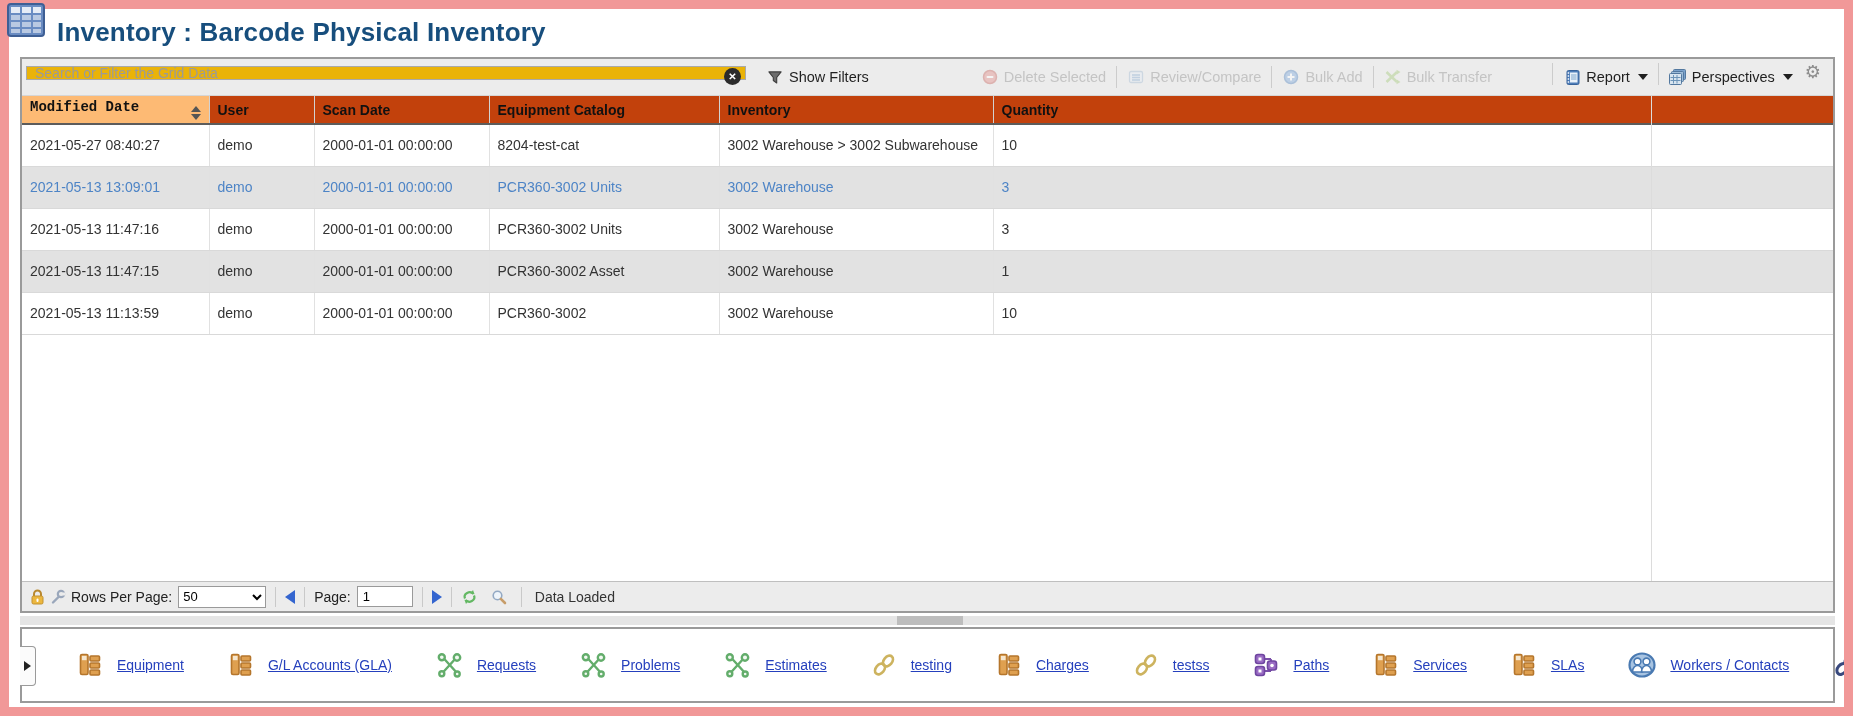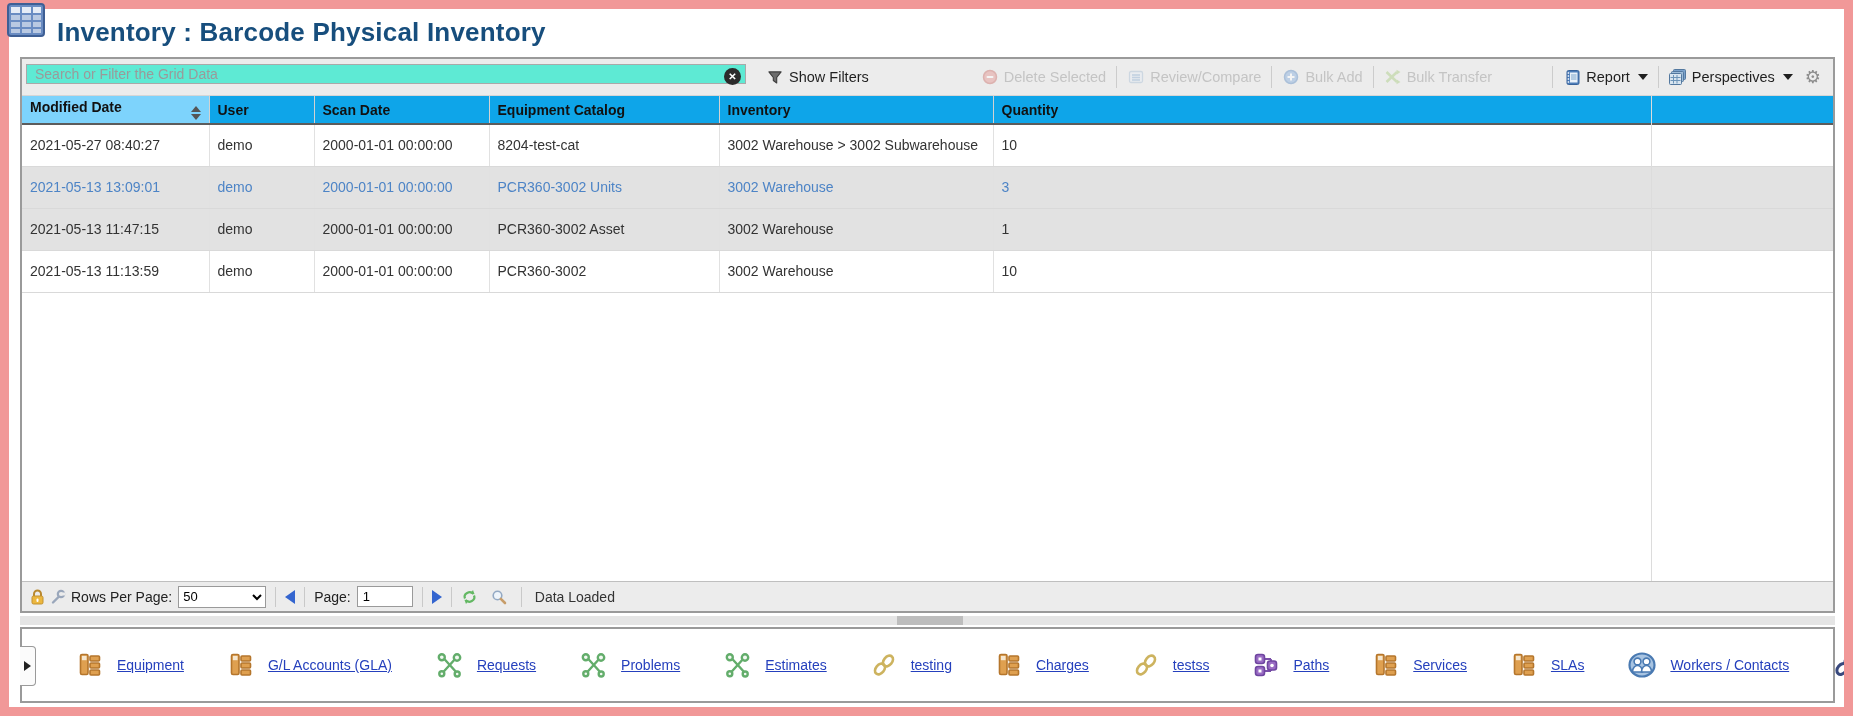--- a/index.html
+++ b/index.html
@@ -24,50 +24,50 @@
   .grid-panel {
     position:absolute; left:20px; top:57px; width:1815px; height:556px;
     border:2px solid #9a9a9a; background:#fff; display:flex; flex-direction:column;
   }
   .toolbar {
     height:37px; background:#ececec; display:flex; align-items:center;
     padding:0 6px 0 4px; border-bottom:1px solid #d6d6d6; flex:none;
   }
   .searchwrap { position:relative; width:720px; height:26px; flex:none; }
   .searchwrap input {
-    width:100%; height:20px; border:1px solid #a9a9a9; background:#5eead4;
+    width:100%; height:14px; border:1px solid #a9a9a9; background:#eab308;
     font-family:"Liberation Sans",sans-serif; font-size:14px; color:#333; padding:0 26px 0 8px;
   }
   .searchwrap input::placeholder { color:#9a9a9a; }
   .clear-btn {
     position:absolute; right:5px; top:4px; width:17px; height:17px; border-radius:50%;
     background:#2b2b2b; color:#fff; font-size:10px; line-height:17px; text-align:center;
     font-weight:bold; cursor:pointer;
   }
   .tb-btn { display:flex; align-items:center; gap:5px; font-size:14.5px; color:#1f1f1f;
             padding:0 6px; height:28px; cursor:pointer; white-space:nowrap; }
   .tb-btn .ic { display:inline-flex; width:18px; justify-content:center; }
   .tb-btn.disabled { color:#c4c4c4; cursor:default; }
   .tb-btn.disabled .ic { opacity:.45; }
   .tb-sep { width:1px; height:22px; background:#cccccc; margin:0 4px; flex:none; }
   .caret { width:0; height:0; border-left:5px solid transparent; border-right:5px solid transparent;
            border-top:6px solid #1f1f1f; margin-left:3px; }
-  .tb-right { margin-left:auto; display:flex; align-items:center; }
+  .tb-right { margin-left:auto; display:flex; align-items:flex-start; }
   .mlgap { margin-left:100px;justify-content:center; }
   .gearwrap { font-size:18px; color:#8d8d8d; padding:0 6px; cursor:pointer; line-height:1; }
 
   
   .grid-area { position:relative; flex:1; background:#fff; overflow:hidden; }
   table.grid { border-collapse:collapse; table-layout:fixed; width:1811px; }
   table.grid th {
     height:28px; text-align:left; padding:0 8px; font-size:14px; font-weight:700; color:#111;
-    background:#0ea5e9; border-right:1px solid #d2d2d2; border-bottom:2px solid #5c5c5c;
+    background:#c2410c; border-right:1px solid #d2d2d2; border-bottom:2px solid #5c5c5c;
     white-space:nowrap; overflow:hidden; cursor:pointer;
   }
-  table.grid th.sorted { background:#7dd3fc; }
+  table.grid th.sorted { background:#fdba74;font-family:Liberation Mono, monospace; }
   table.grid td {
     height:42px; padding:0 8px; font-size:14px; color:#333;
     border-right:1px solid #e1e1e1; border-bottom:1px solid #d9d9d9;
     white-space:nowrap; overflow:hidden;
   }
   tr.stripe td { background:#e2e2e2; }
   tr.sel td { color:#4d84c6;margin-top:36px; }
   .sort-icon { float:right; margin-top:7px; display:flex; flex-direction:column; gap:2px; }
   .sort-icon i { display:block; width:0; height:0; border-left:5px solid transparent; border-right:5px solid transparent; }
   .sort-icon .up { border-bottom:6px solid #555; }
@@ -291,20 +291,29 @@
         </tr>
         <tr class="stripe sel">
           <td>2021-05-13 13:09:01</td>
           <td>demo</td>
           <td>2000-01-01 00:00:00</td>
           <td>PCR360-3002 Units</td>
           <td>3002 Warehouse</td>
           <td>3</td>
           <td></td>
         </tr>
+        <tr>
+          <td>2021-05-13 11:47:16</td>
+          <td>demo</td>
+          <td>2000-01-01 00:00:00</td>
+          <td>PCR360-3002 Units</td>
+          <td>3002 Warehouse</td>
+          <td>3</td>
+          <td></td>
+        </tr>
         <tr class="stripe">
           <td>2021-05-13 11:47:15</td>
           <td>demo</td>
           <td>2000-01-01 00:00:00</td>
           <td>PCR360-3002 Asset</td>
           <td>3002 Warehouse</td>
           <td>1</td>
           <td></td>
         </tr>
         <tr>

